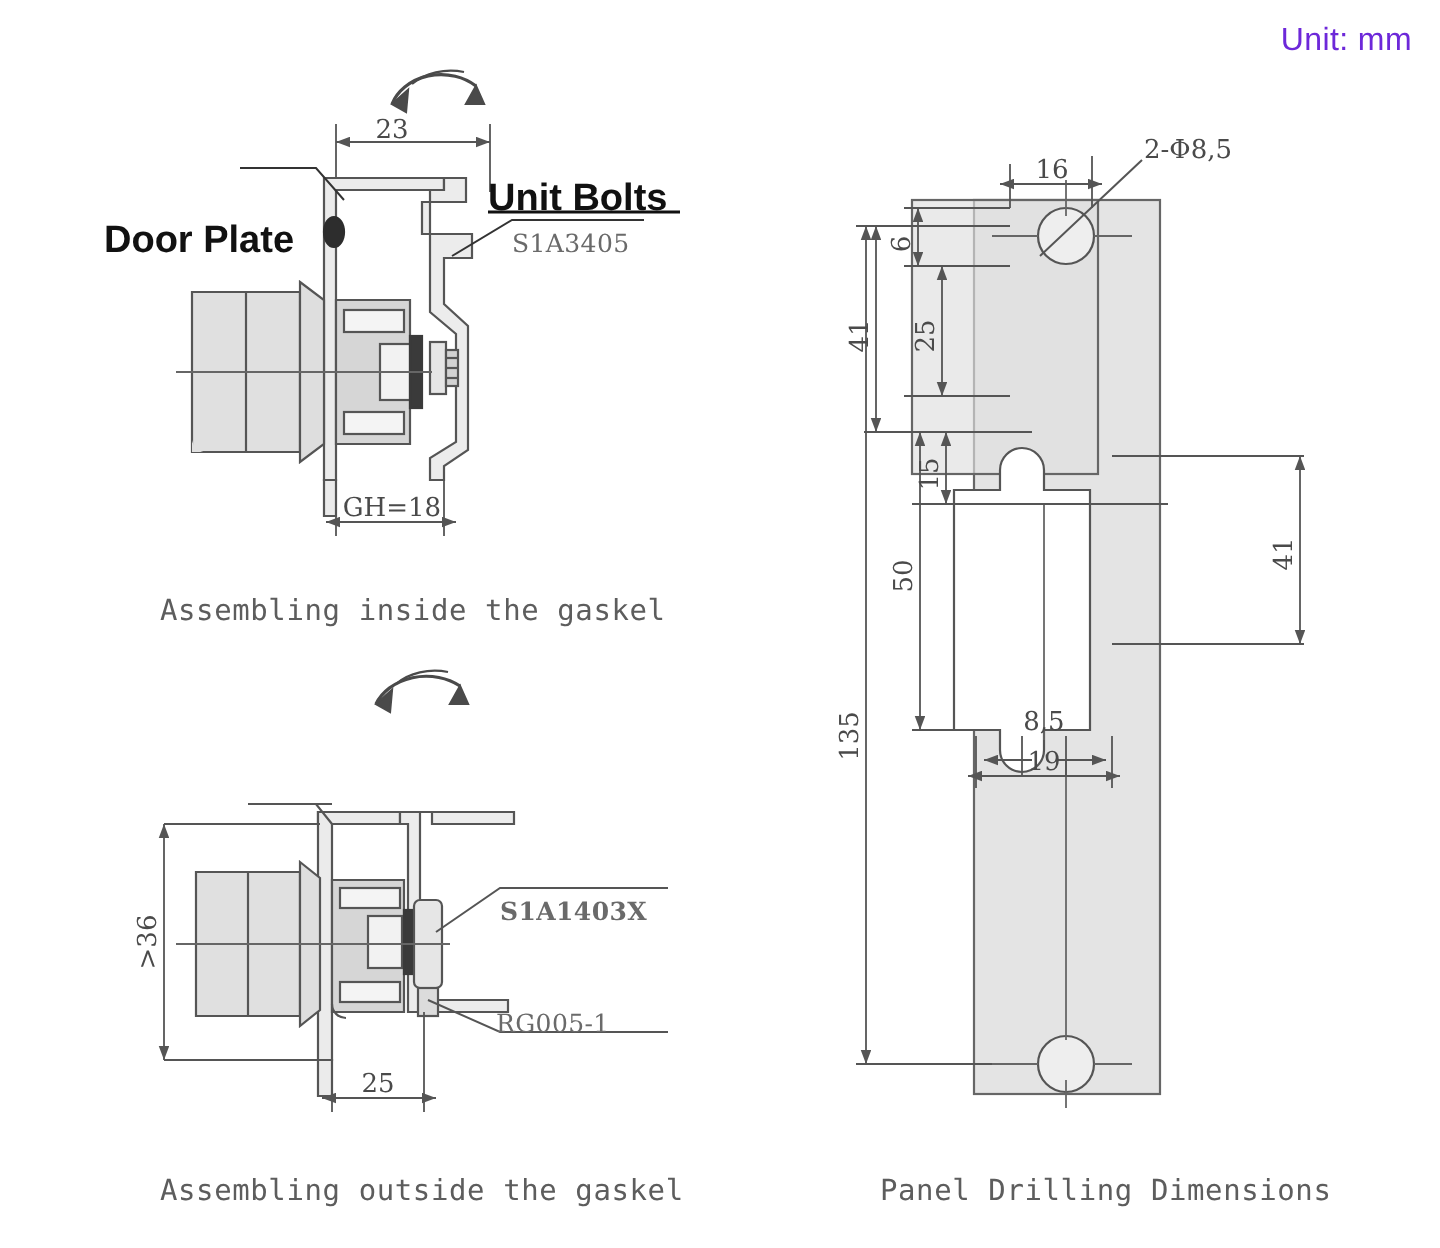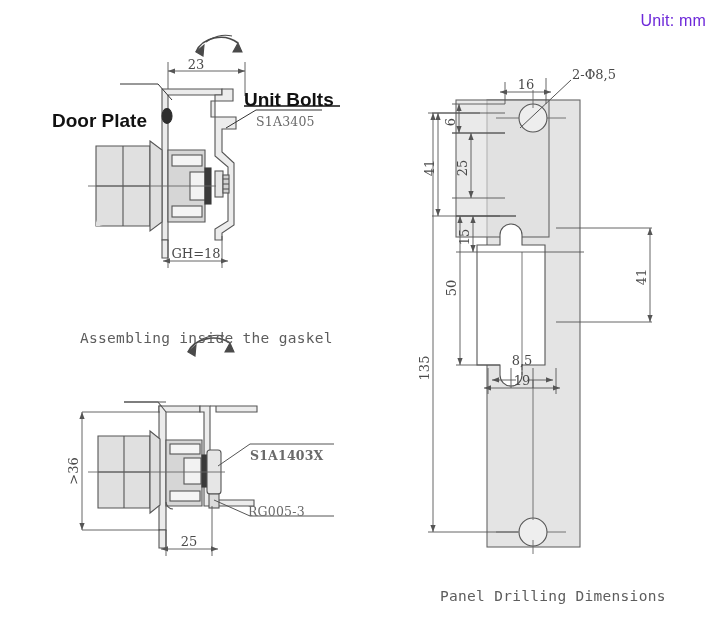--- a/index.html
+++ b/index.html
@@ -31,21 +31,21 @@
     white-space: nowrap;
   }
   .caption {
     position: absolute;
     font-family: "DejaVu Sans Mono", monospace;
     font-size: 14.5px;
     color: #5d5d5d;
     white-space: nowrap;
     letter-spacing: .3px;
   }
-  #cap-inside { left: 80px; top: 298px; margin-top: 32px; }
+  #cap-inside { left: 80px; top: 298px; }
   #cap-outside { left: 80px; top: 588px; }
   #cap-panel  { left: 440px; top: 588px; }
 
   .callout-bold {
     position: absolute;
     font-family: "Liberation Sans", sans-serif;
     font-weight: bold;
     font-size: 19px;
     color: #111111;
     white-space: nowrap;
@@ -335,18 +335,19 @@
     </g>
   </svg>
 
   <div class="unit-label">Unit: mm</div>
 
   <div class="callout-bold" id="lbl-doorplate">Door Plate</div>
   <div class="callout-bold" id="lbl-steelbolts">Unit Bolts</div>
 
   <div class="part-code" id="code-s1a3405">S1A3405</div>
   <div class="part-code" id="code-s1a1403x">S1A1403X</div>
-  <div class="part-code" id="code-rg0052">RG005-3</div>
+  <div class="part-code" id="code-rg0052">RG005-1</div>
 
   <div class="caption" id="cap-inside">Assembling inside the gaskel</div>
+  <div class="caption" id="cap-outside">Assembling outside the gaskel</div>
   <div class="caption" id="cap-panel">Panel Drilling Dimensions</div>
 
 </div>
 
 </body></html>

